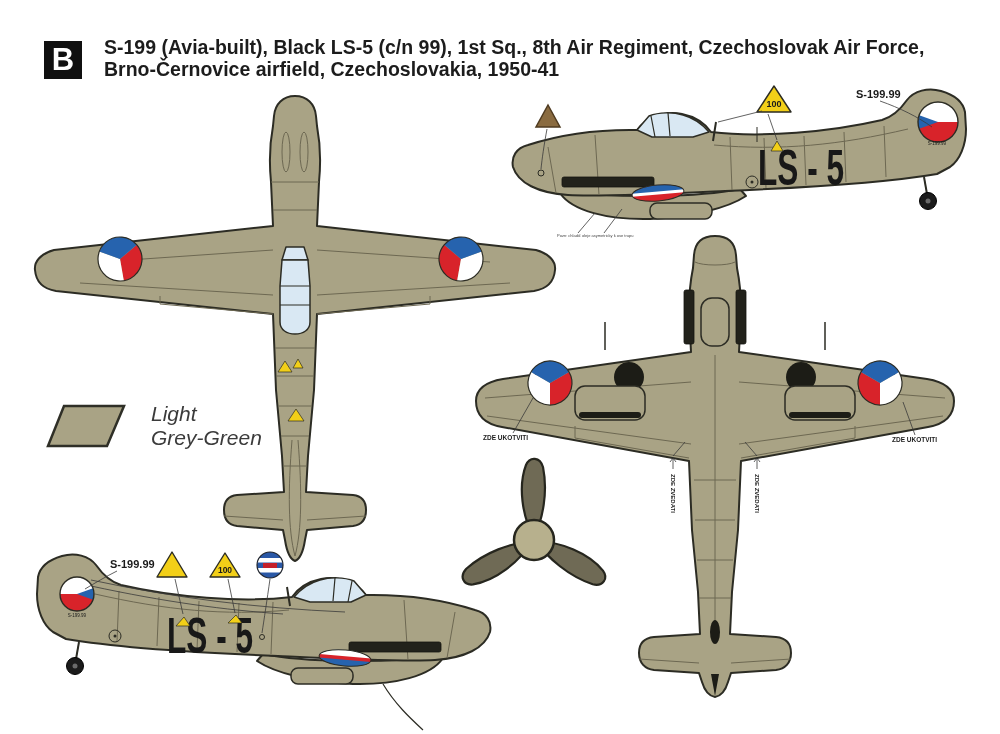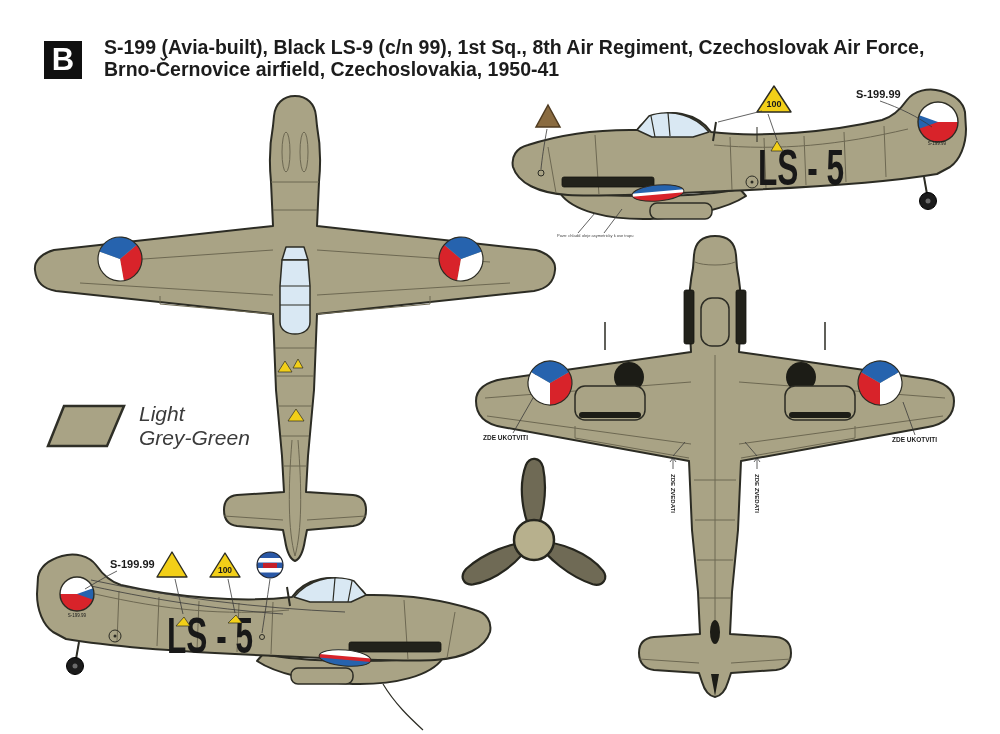--- a/index.html
+++ b/index.html
@@ -6,21 +6,21 @@
   #canvas{position:relative;width:1000px;height:734px;background:#ffffff;overflow:hidden;
           font-family:"Liberation Sans",sans-serif;}
   .abs{position:absolute;}
   
   #badge{left:44px;top:41px;width:38px;height:38px;background:#101010;color:#ffffff;
          display:flex;align-items:center;justify-content:center;font-size:31px;font-weight:bold;}
   #title{left:104px;top:37px;width:886px;font-size:19.5px;font-weight:bold;color:#1c1c1c;
          line-height:21.5px;letter-spacing:0px;}
   
   #legend{left:45px;top:402px;display:flex;align-items:center;}
-  #legend .txt{margin-left:12px;font-style:italic;font-size:21px;color:#3b3b3b;line-height:24px;}
+  #legend .txt{margin-left:24px;font-style:italic;font-size:21px;color:#3b3b3b;line-height:24px;}
   svg{position:absolute;overflow:visible;}
   svg text{font-family:"Liberation Sans",sans-serif;}
   .skin{fill:#a9a385;stroke:#2c2c24;stroke-width:2;stroke-linejoin:round;}
   .skin1{fill:#a9a385;stroke:#2c2c24;stroke-width:1.5;stroke-linejoin:round;}
   .pl{fill:none;stroke:#6d6852;stroke-width:1;}
   .ol{fill:none;stroke:#2c2c24;}
   .dark{fill:#22221b;stroke:#15150f;stroke-width:0.8;}
   .lead{fill:none;stroke:#3a3a3a;stroke-width:0.8;}
   .ytri{fill:#f2cf18;stroke:#2b2b22;stroke-width:1.4;stroke-linejoin:round;}
   .ytri-s{fill:#f2cf18;stroke:#2b2b22;stroke-width:0.7;stroke-linejoin:round;}
@@ -28,21 +28,21 @@
   .code{fill:#181818;font-weight:bold;}
   .cap{fill:#1a1a1a;font-weight:bold;}
 </style>
 </head>
 <body>
 
 <div id="canvas">
 
   <div class="abs" id="badge">B</div>
   <div class="abs" id="title">
-    <div>S-199 (Avia-built), Black LS-9 (c/n 99), 1st Sq., 8th Air Regiment, Czechoslovak Air Force,</div>
+    <div>S-199 (Avia-built), Black LS-5 (c/n 99), 1st Sq., 8th Air Regiment, Czechoslovak Air Force,</div>
     <div>Brno-Černovice airfield, Czechoslovakia, 1950-41</div>
   </div>
 
   <svg class="abs" style="left:20px;top:90px" width="548" height="478" viewBox="0 0 548 478">
     <g>
       <path class="skin" d="M275,6 C263,6 255,14 254,26 L253,36 C250,52 249,72 251,92 L253,136
         L34,160 C20,164 14,172 15,180 C16,192 24,199 36,201 L253,224
         L256,300 L262,366 L264,402 L217,405 C208,406 204,412 204,420 C204,430 209,435 217,436
         L263,440 L265,450 C267,463 270,469 275,471 C280,469 283,463 285,450 L287,440
         L333,436 C341,435 346,430 346,420 C346,412 342,406 333,405 L286,402

